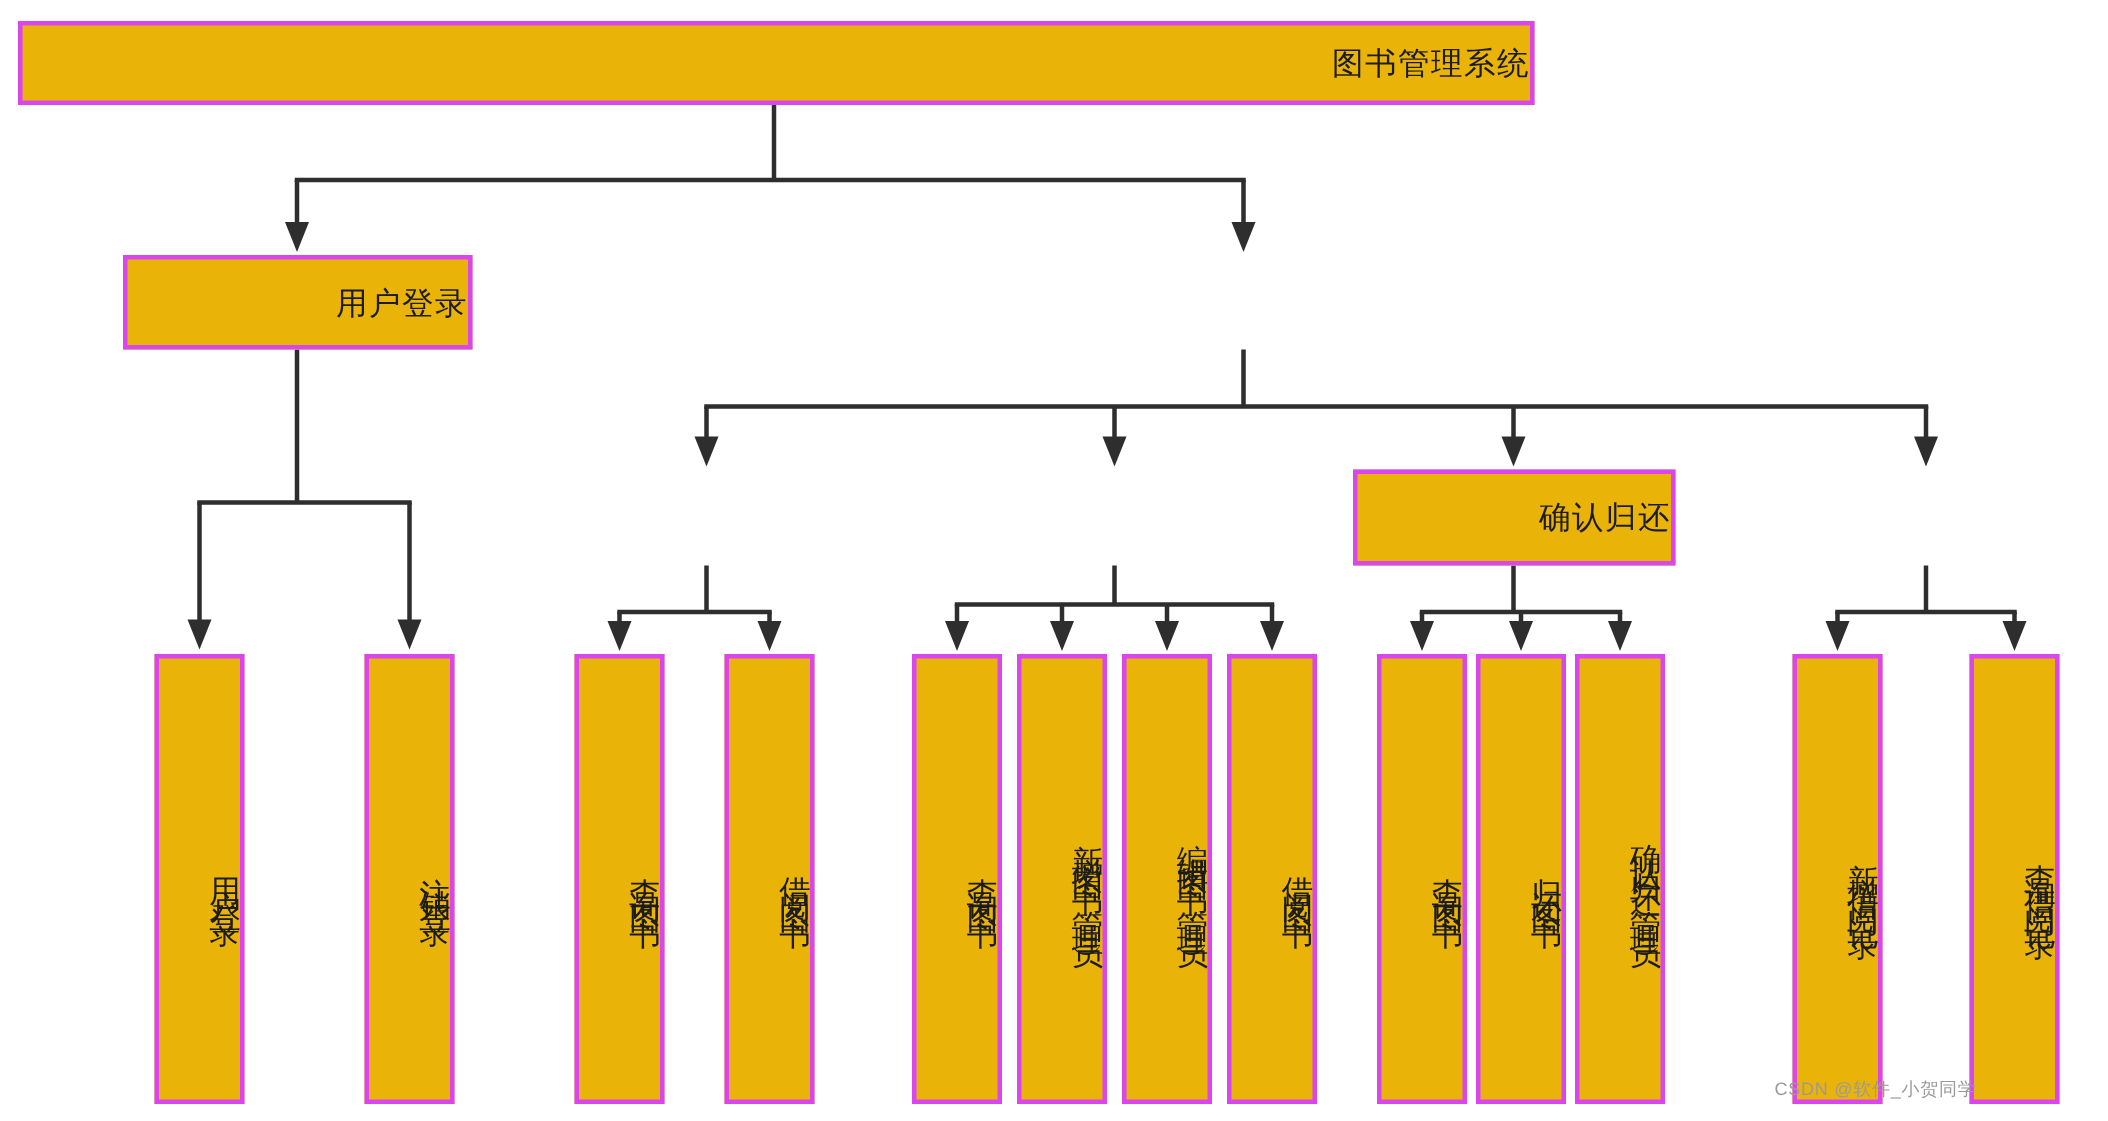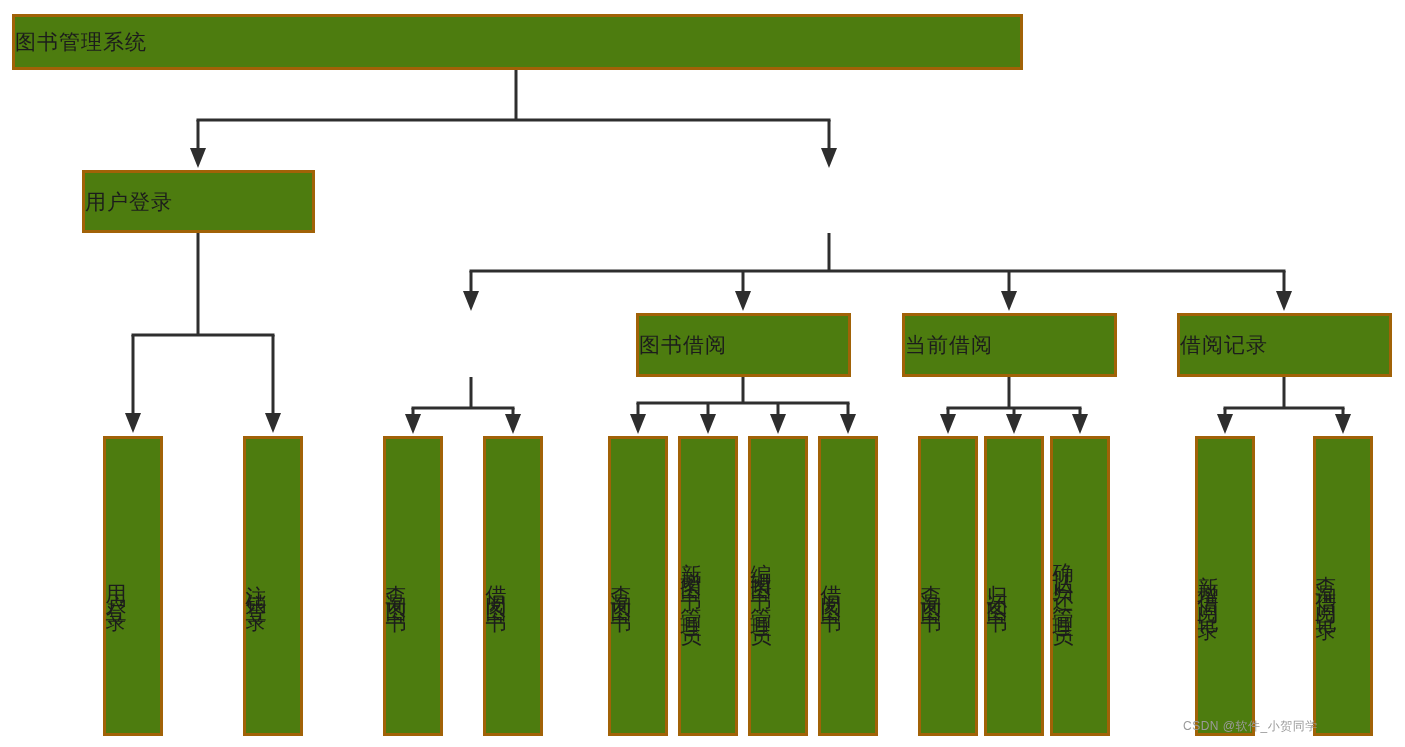--- a/index.html
+++ b/index.html
@@ -8,23 +8,23 @@
     width:1405px;height:747px;
     background:#ffffff;
     font-family:"Liberation Sans","DejaVu Sans",sans-serif;
     color:#1c1c1c;
     overflow:hidden;
   }
   .connector-layer{position:absolute;left:0;top:0;z-index:1;}
   .hbox,.vbox{
     position:absolute;
     box-sizing:border-box;
-    border:3px solid #a16207;
-    background:#4d7c0f;
-    display:flex;align-items:center;justify-content:flex-start;
+    border:3px solid #d946ef;
+    background:#eab308;
+    display:flex;align-items:center;justify-content:flex-end;
     z-index:2;
   }
   .hbox .label{
     font-size:21px;
     letter-spacing:1px;
     white-space:nowrap;
   }
   .vbox .vtext{
     writing-mode:vertical-rl;
     text-orientation:mixed;
@@ -122,28 +122,22 @@
   </svg>
 
   <div class="hbox" style="left:12px;top:14px;width:1011px;height:56px">
     <span class="label">图书管理系统</span>
   </div>
 
   <div class="hbox" style="left:82px;top:170px;width:233px;height:63px">
     <span class="label">用户登录</span>
   </div>
 
-  <div class="hbox" style="left:636px;top:313px;width:215px;height:64px">
-    <span class="label">图书借阅</span>
-  </div>
   <div class="hbox" style="left:902px;top:313px;width:215px;height:64px">
-    <span class="label">当前借阅</span>
-  </div>
-  <div class="hbox" style="left:1177px;top:313px;width:215px;height:64px">
-    <span class="label">借阅记录</span>
+    <span class="label">确认归还</span>
   </div>
 
   <div class="vbox" style="left:103px;top:436px;width:60px;height:300px">
     <span class="vtext">用户登录</span>
   </div>
   <div class="vbox" style="left:243px;top:436px;width:60px;height:300px">
     <span class="vtext">注销登录</span>
   </div>
 
   <div class="vbox" style="left:383px;top:436px;width:60px;height:300px">

